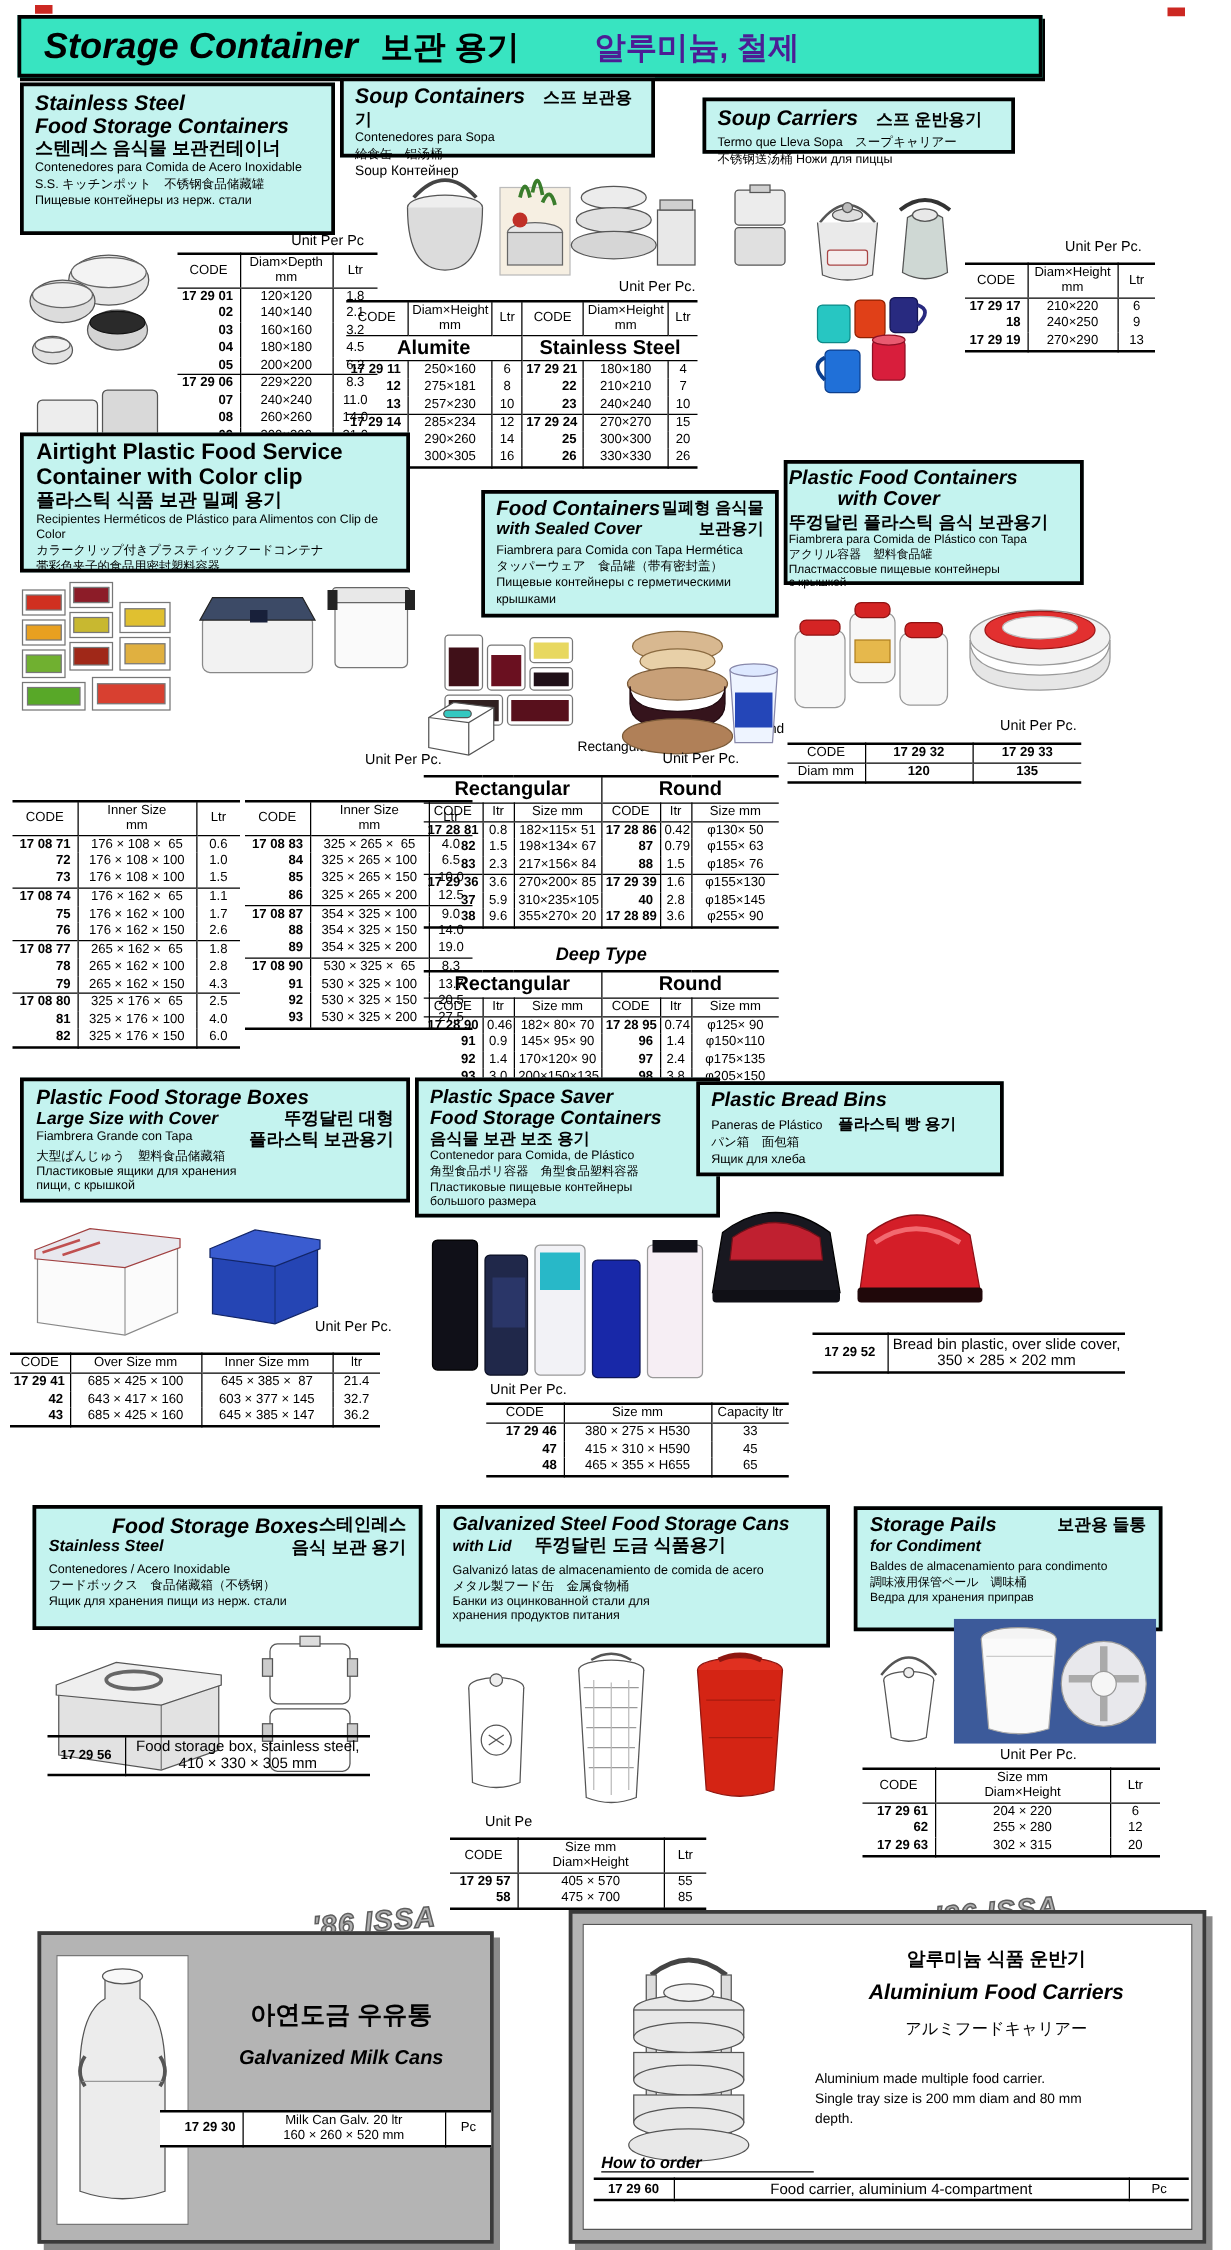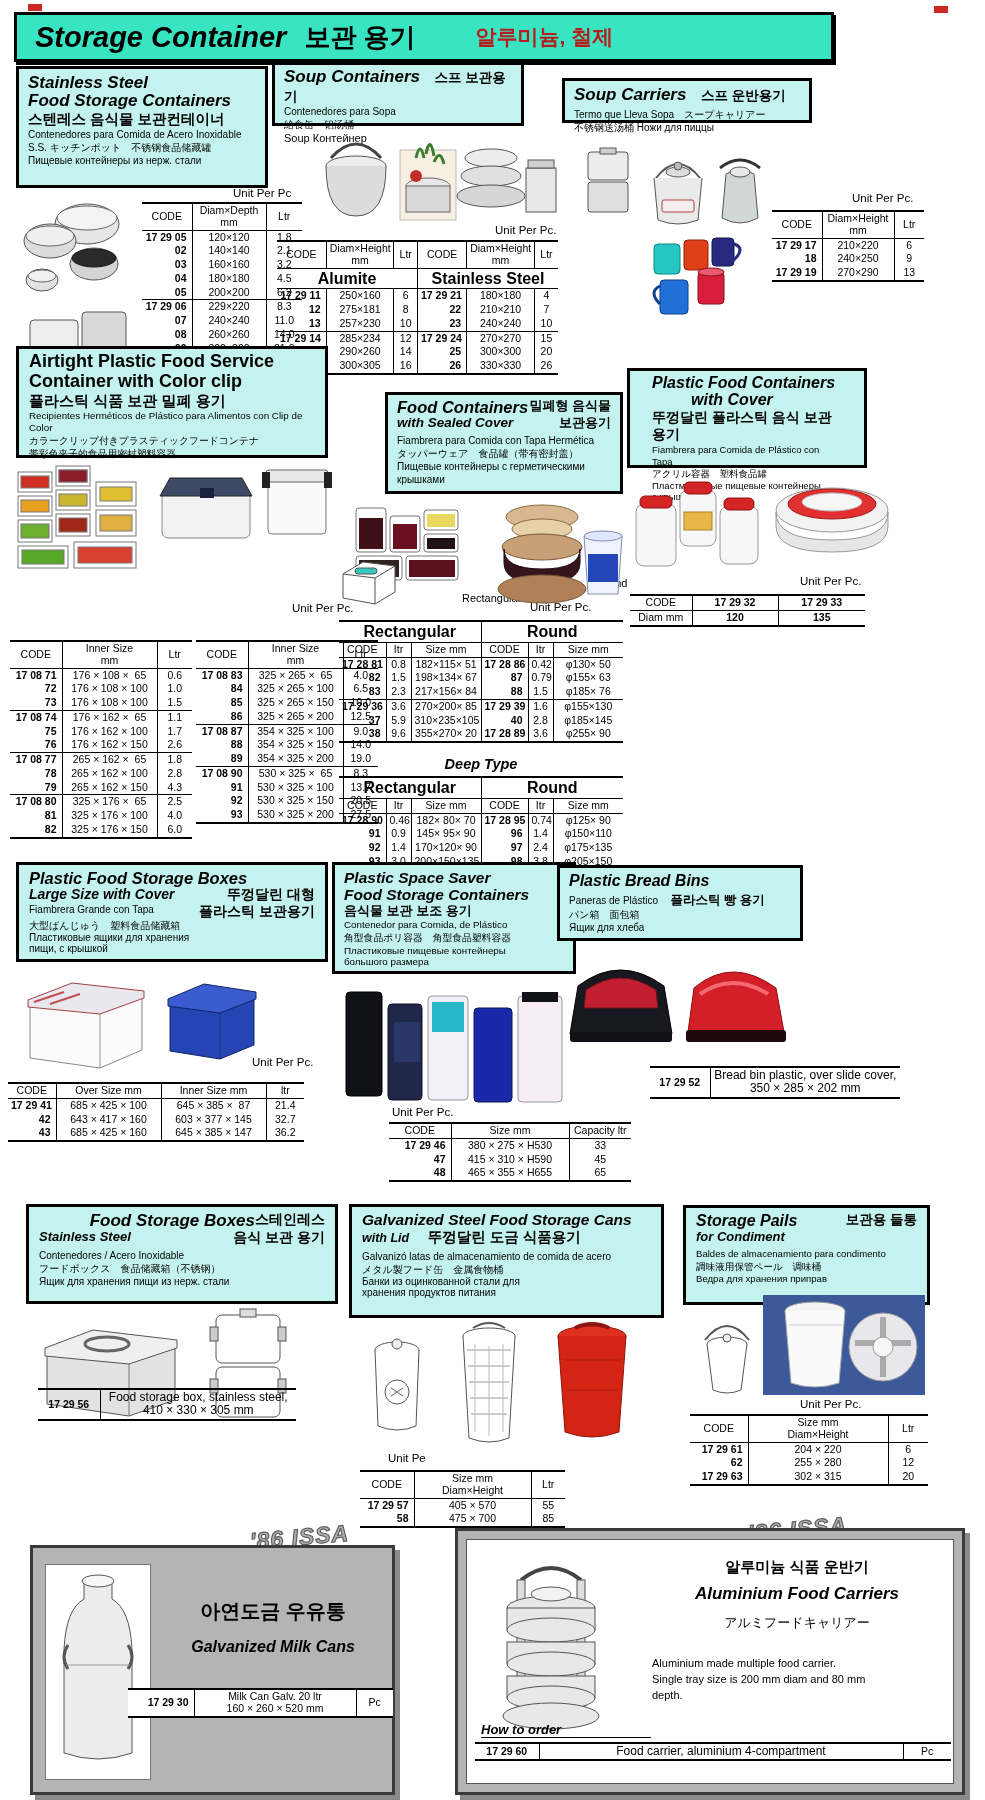--- a/index.html
+++ b/index.html
@@ -38,21 +38,21 @@
 <body>
 
 <div class="page">
 
   <div class="abs mark" style="left:28px;top:4px;width:14px;height:7px;"></div>
   <div class="abs mark" style="left:934px;top:6px;width:14px;height:7px;"></div>
 
   <div class="abs banner" style="left:14px;top:12px;width:820px;height:50px;padding:0 18px;">
     <span class="ti" style="font-size:29px;">Storage Container</span>
     <span class="bold" style="font-size:26px;margin-left:18px;">보관 용기</span>
-    <span class="bold" style="font-size:21px;margin-left:60px;color:#b91c1c;">알루미늄, 철제</span>
+    <span class="bold" style="font-size:25px;margin-left:60px;color:#4c1d95;">알루미늄, 철제</span>
   </div>
 
   <div class="abs box" style="left:16px;top:66px;width:252px;height:122px;padding:5px 9px;">
     <div class="ti" style="font-size:17px;line-height:1.05;">Stainless Steel</div>
     <div class="ti" style="font-size:17px;line-height:1.05;">Food Storage Containers</div>
     <div class="bold" style="font-size:14.5px;line-height:1.25;">스텐레스 음식물 보관컨테이너</div>
     <div class="sm" style="font-size:10px;">Contenedores para Comida de Acero Inoxidable</div>
     <div class="sm" style="font-size:10px;">S.S. キッチンポット　不锈钢食品储藏罐</div>
     <div class="sm" style="font-size:10px;">Пищевые контейнеры из нерж. стали</div>
   </div>
@@ -84,21 +84,21 @@
     <thead>
         <tr>
       <th>CODE</th>
       <th>Diam×Depth
 mm</th>
       <th>Ltr</th>
     </tr>
       </thead>
     <tbody>
         <tr>
-          <td>17 29 05</td>
+          <td>17 29 01</td>
           <td>120×120</td>
           <td>1.8</td>
         </tr>
         <tr>
           <td>02</td>
           <td>140×140</td>
           <td>2.1</td>
         </tr>
         <tr>
           <td>03</td>
@@ -697,21 +697,21 @@
           <td>94</td>
           <td>4.8</td>
           <td>300×155×135</td>
           <td>99</td>
           <td>7.2</td>
           <td>φ255×175</td>
         </tr>
       </tbody>
   </table>
 
-  <div class="abs box" style="left:627px;top:368px;width:240px;height:100px;padding:4px 22px;">
+  <div class="abs box" style="left:627px;top:368px;width:240px;height:100px;padding:4px 1px;">
     <div class="ti" style="font-size:16px;line-height:1.05;">Plastic Food Containers</div>
     <div style="line-height:1.05;"><span class="ti" style="font-size:16px;margin-left:39px;">with Cover</span></div>
     <div class="bold" style="font-size:14px;line-height:1.25;">뚜껑달린 플라스틱 음식 보관용기</div>
     <div class="sm" style="font-size:9.5px;">Fiambrera para Comida de Plástico con Tapa</div>
     <div class="sm" style="font-size:9.5px;">アクリル容器　塑料食品罐</div>
     <div class="sm" style="font-size:9.5px;line-height:1.15;">Пластмассовые пищевые контейнеры</div>
     <div class="sm" style="font-size:9.5px;line-height:1.15;">с крышкой</div>
   </div>
 
   <svg class="abs" style="left:628px;top:476px;" width="135" height="100" viewBox="0 0 135 100">

